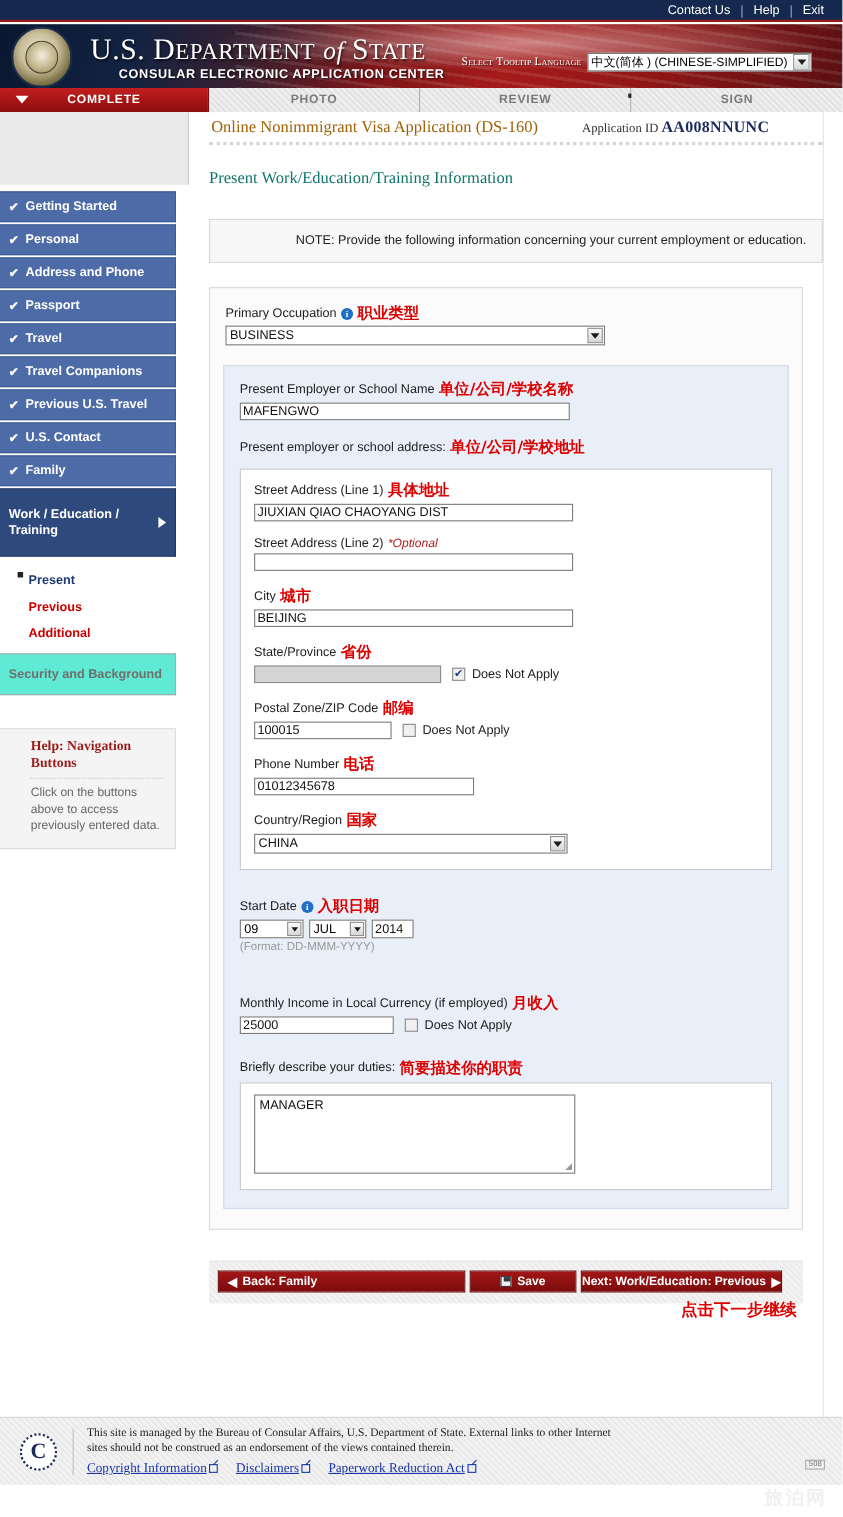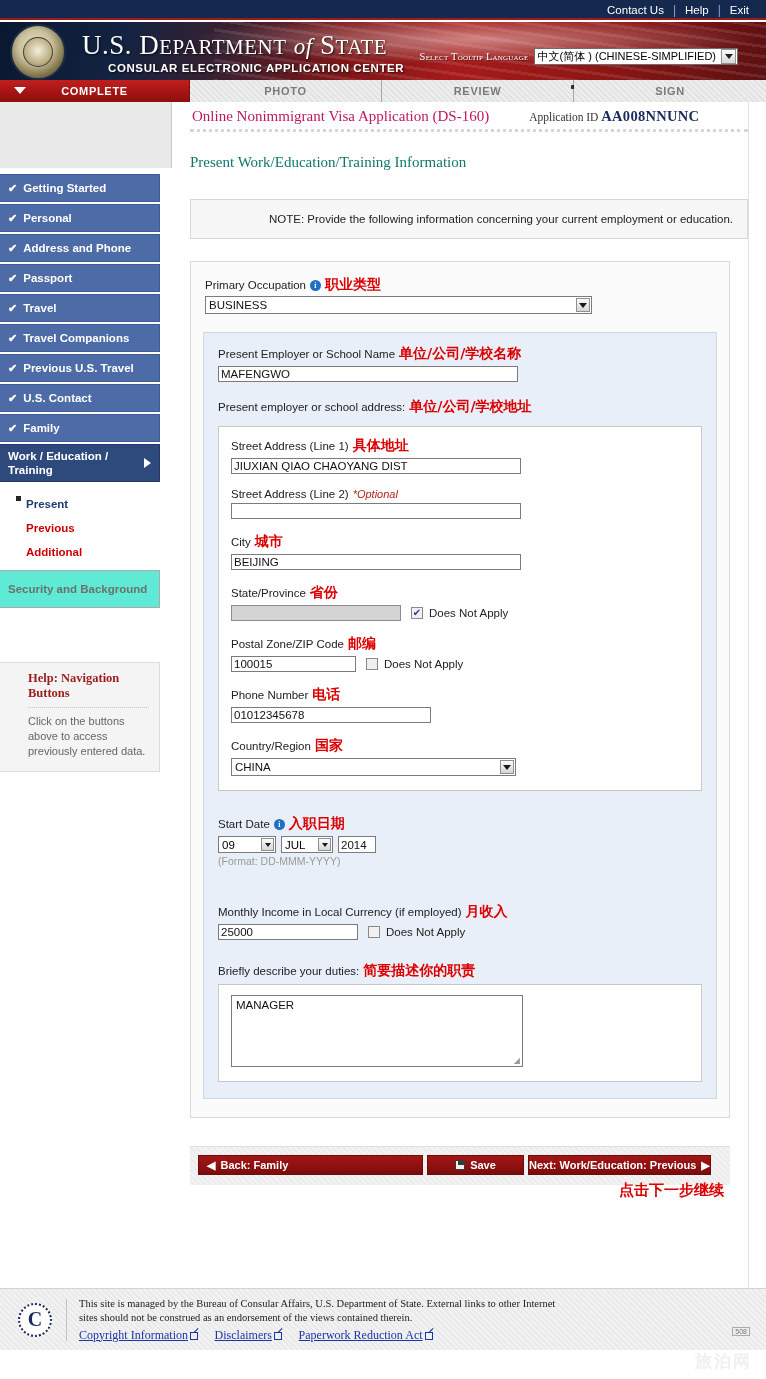--- a/index.html
+++ b/index.html
@@ -133,21 +133,21 @@
   .navitem{
     height:28px; margin-bottom:2px;
     background:#4d6ba6; color:#ffffff;
     display:flex; align-items:center; gap:6px; padding-left:8px;
     font-size:11.5px; font-weight:bold;
     border:1px solid #3f5c94; border-left:none;
   }
   .navitem .chk{ font-size:11px; color:#ffffff; }
   .navitem.current{
     background:#2e4a7d; border-color:#24396a;
-    height:auto; min-height:38px; padding:4px 8px; align-items:center;
+    height:auto; min-height:38px; padding:16px 8px; align-items:center;
     position:relative; line-height:14px;
   }
   .navitem.current .arrow{
     position:absolute; right:8px; top:50%; margin-top:-5px;
     width:0;height:0;border-top:5px solid transparent;border-bottom:5px solid transparent;border-left:7px solid #ffffff;
   }
   .navitem.disabled{
     background:#5eead4; border-color:#aaaaaa; color:#6f6f6f;
     height:auto; min-height:38px; padding:4px 8px; line-height:14px;
   }
@@ -176,21 +176,21 @@
   .main{
     position:absolute; left:172px; top:102px; width:594px; height:1186px;
     background:#ffffff;
   }
   .appbar{
     position:relative; margin:0 18px; padding:6px 2px 4px 2px;
     border-bottom: 3px dotted #d6d6d6;
     display:flex; align-items:baseline; justify-content:flex-start;
     font-family:"Liberation Serif", serif;
   }
-  .appbar .ds160{ font-size:15px; color:#be185d; }
+  .appbar .ds160{ font-size:15px; color:#a16207; }
   .appbar .appid{ margin-left:40px; font-size:11.5px; color:#333333; }
   .appbar .appid b{ font-size:14.5px; color:#1b2a5e; letter-spacing:.3px; }
 
   .pagetitle{
     margin: 22px 0 0 18px;
     font-family:"Liberation Serif", serif; font-size:15px; color:#0f766e; font-weight:normal;
   }
   .notebox{
     margin: 28px 18px 0 18px; border:1px solid #d7d7d7; background:#f7f7f7;
     padding:13px 14px; font-size:11.5px; color:#222222;text-align:right;
@@ -462,21 +462,21 @@
     <div class="notebox">NOTE: Provide the following information concerning your current employment or education.</div>
 
     <div class="formpanel">
 
       <div style="padding:0 14px;">
         <div class="field-label">
           <span>Primary Occupation</span>
           <span class="infoicon">i</span>
           <span class="zh">职业类型</span>
         </div>
-        <div class="selectbox" style="width:387px;margin-top:2px;">
+        <div class="selectbox" style="width:345px;margin-top:2px;">
           <span>BUSINESS</span>
           <span class="ar">
               <i></i>
             </span>
         </div>
       </div>
 
       <div class="subpanel">
 
         <div>

